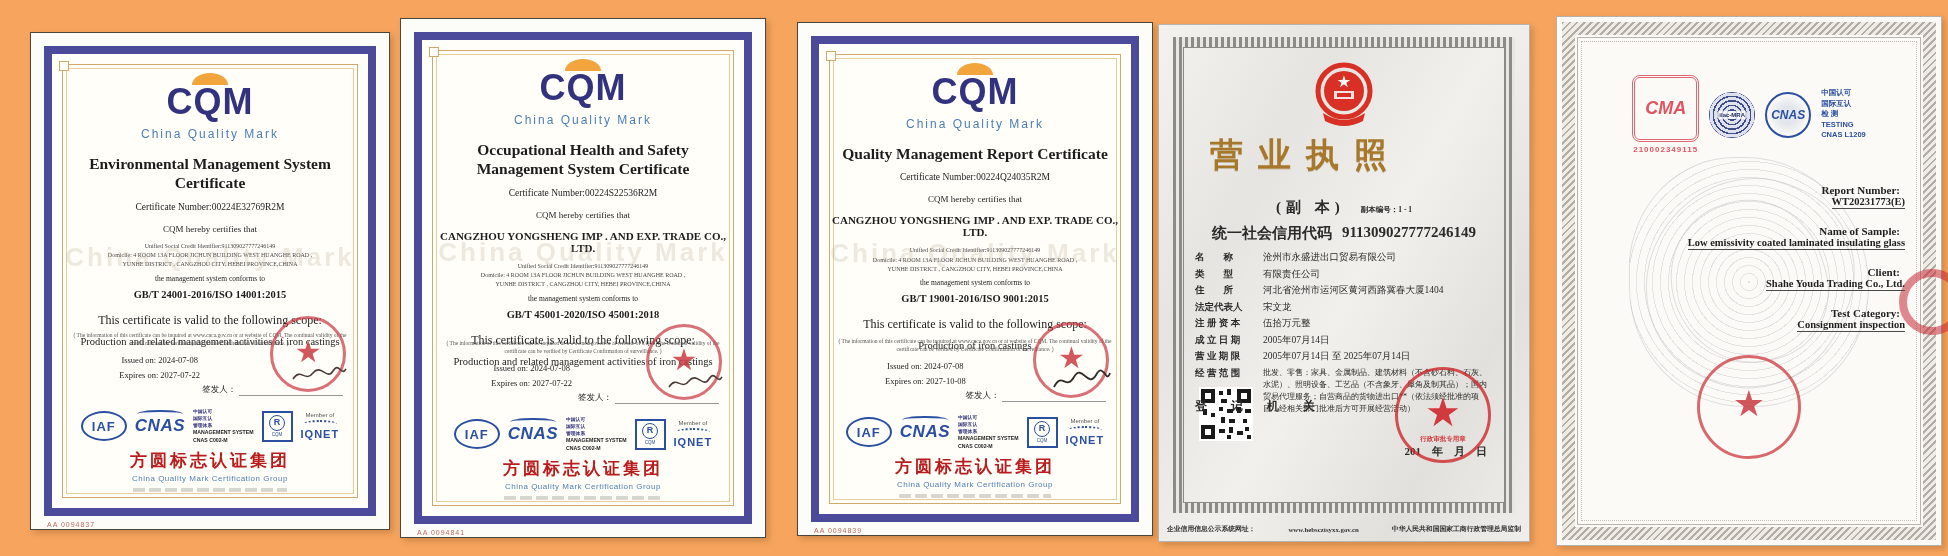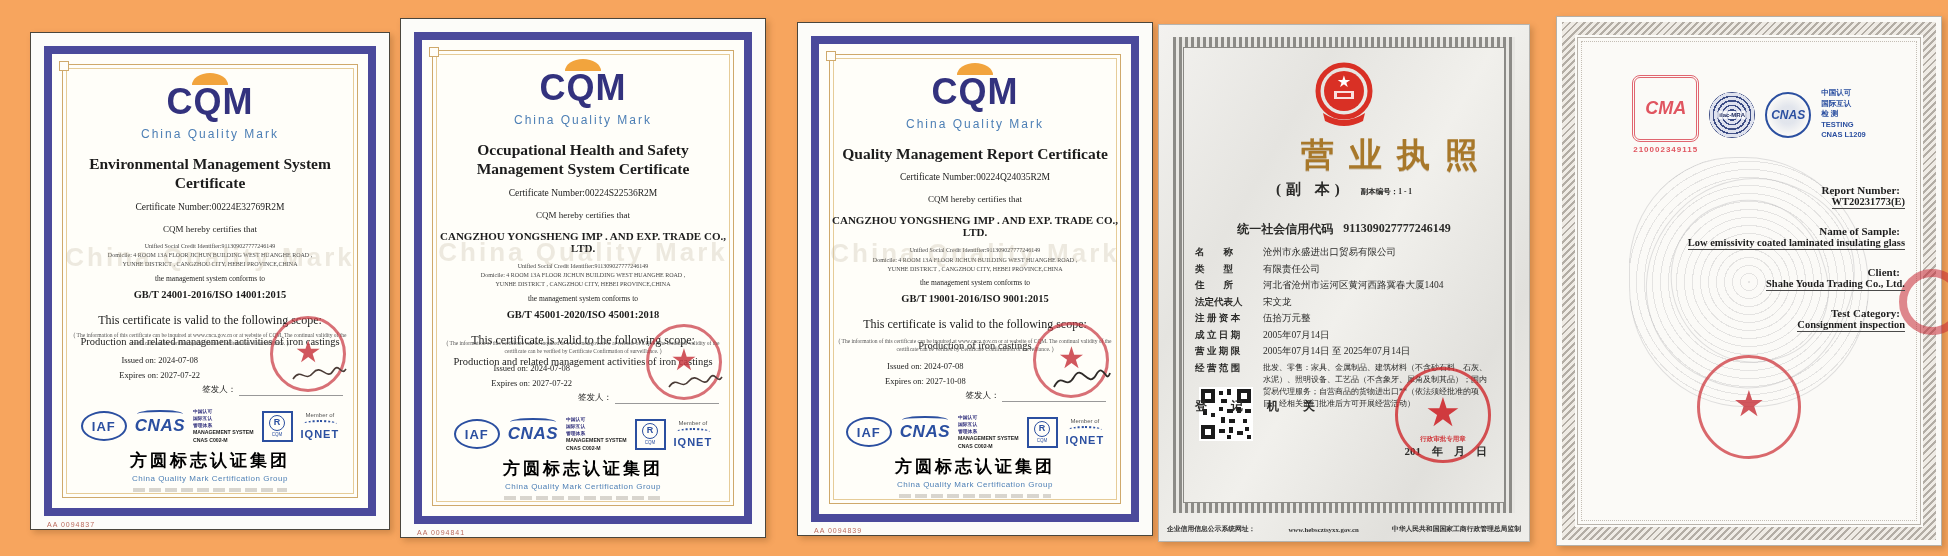--- a/index.html
+++ b/index.html
@@ -83,49 +83,49 @@
   .accred .mgmt { font-size:5.2px; color:#222; }
   .rbox { width:31px; height:31px; border:2px solid #2B4FA0; display:flex; flex-direction:column;
           align-items:center; justify-content:center; color:#2B4FA0; }
   .rcirc { width:16px; height:16px; border:1.5px solid #2B4FA0; border-radius:50%;
            font:bold 9px/13px "Liberation Sans", sans-serif; }
   .rsub { font:4.5px "Liberation Sans", sans-serif; margin-top:1px; }
   .iqnet { display:flex; flex-direction:column; align-items:center; }
   .member { font:6px "Liberation Sans", sans-serif; color:#555; }
   .iqnet-arc { width:34px; height:8px; border-top:2px dotted #2B4FA0; border-radius:50%; margin-top:2px; }
   .iqnet-text { font:bold 11px "Liberation Sans", sans-serif; color:#2B4FA0; letter-spacing:1px; }
-  .group-cn { margin-top:4px; font:bold 17px "Liberation Sans", sans-serif; color:#000000; letter-spacing:3px; }
+  .group-cn { margin-top:4px; font:bold 17px "Liberation Sans", sans-serif; color:#b91c1c; letter-spacing:3px; }
   .group-en { margin-top:2px; font:8px "Liberation Sans", sans-serif; color:#4D7FB5; letter-spacing:.5px; }
   .addr-bar { margin:5px auto 0; width:52%; height:4px; opacity:.55;
     background:repeating-linear-gradient(90deg,#b9b4ab 0 12px, transparent 12px 16px); }
   .serial { position:absolute; left:16px; bottom:1px; font:7px "Liberation Sans", sans-serif;
             color:#bb6a5c; letter-spacing:1px; }
 
   
   #license {
     position:absolute; left:1158px; top:24px; width:372px; height:518px;
     background:linear-gradient(120deg,#f3f2ef 0%,#e5e4e0 28%,#f1f0ec 52%,#e1e0dc 78%,#efeeea 100%);
     border:1px solid #b5b4b0; box-shadow:3px 3px 6px rgba(90,50,10,.25);
   }
   .meander {
     position:absolute; inset:12px 14px 28px;
     border:10px solid transparent;
     border-image:repeating-linear-gradient(90deg,#8C8B87 0 3px,#e8e7e3 3px 6px) 10;
   }
   .meander::before { content:""; position:absolute; inset:0; border:1px solid #8a8985; }
   .lic-content { position:absolute; inset:34px 36px 40px; color:#2a2a28; }
   .emblem { display:block; margin:2px auto 0; }
-  .lic-title { margin-top:4px; text-align:right; font-size:33px; font-weight:bold;
+  .lic-title { margin-top:4px; text-align:left; font-size:33px; font-weight:bold;
                color:#A8782A; letter-spacing:15px; text-indent:15px;
                text-shadow:0 1px 0 rgba(120,80,20,.3); }
-  .lic-sub-row { display:flex; justify-content:center; align-items:flex-end; gap:16px; margin-top:2px; }
+  .lic-sub-row { display:flex; justify-content:center; align-items:flex-end; gap:16px; margin-top:20px; }
   .lic-sub { font-size:15px; font-weight:bold; letter-spacing:5px; }
   .copy-no { font-size:7.5px; font-weight:bold; padding-bottom:2px; }
-  .credit-row { display:flex; justify-content:center; gap:10px; margin-top:22px;
-                font-size:12px; font-weight:bold; }
+  .credit-row { display:flex; justify-content:center; gap:10px; margin-top:7px;
+                font-size:15px; font-weight:bold; }
   .lic-rows { margin-top:8px; }
   .lic-row { display:flex; margin-top:3.5px; font-size:9.5px; }
   .lic-label { width:64px; flex:none; font-weight:bold; text-align:justify; }
   .lic-value { flex:1; text-align:left; padding-left:4px; }
   .lic-row.scope-row .lic-value { font-size:8px; line-height:1.5; }
   .qr { position:absolute; left:4px; bottom:60px; }
   .registrar { position:absolute; left:0; right:0; bottom:86px; text-align:left;
                font-size:12px; font-weight:bold; letter-spacing:6px; }
   .lic-stamp { position:absolute; right:2px; bottom:38px; width:96px; height:96px;
                border:3px solid rgba(206,40,44,.8); border-radius:50%; z-index:3; }

